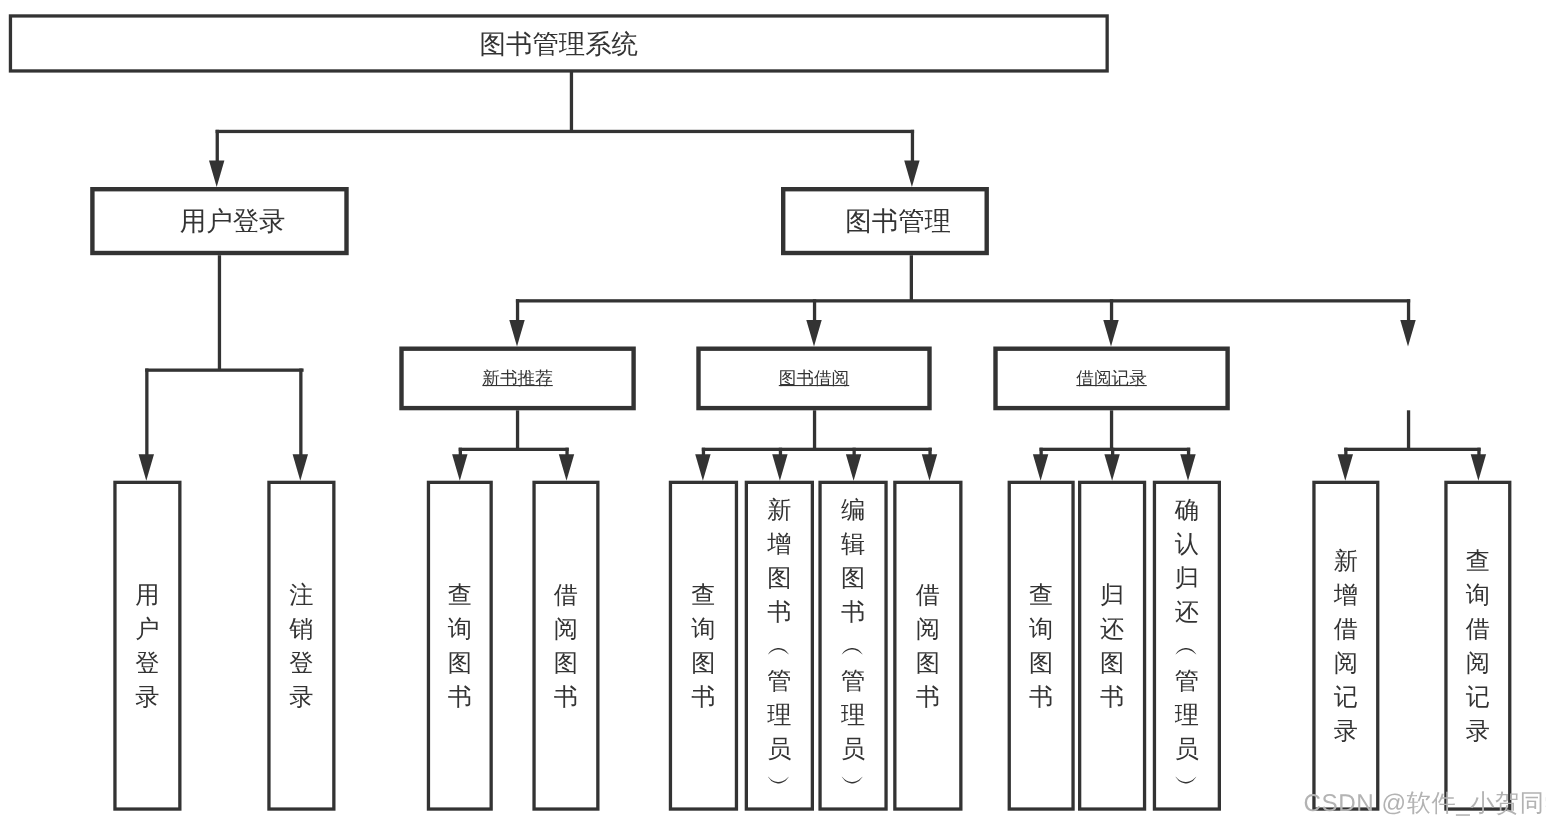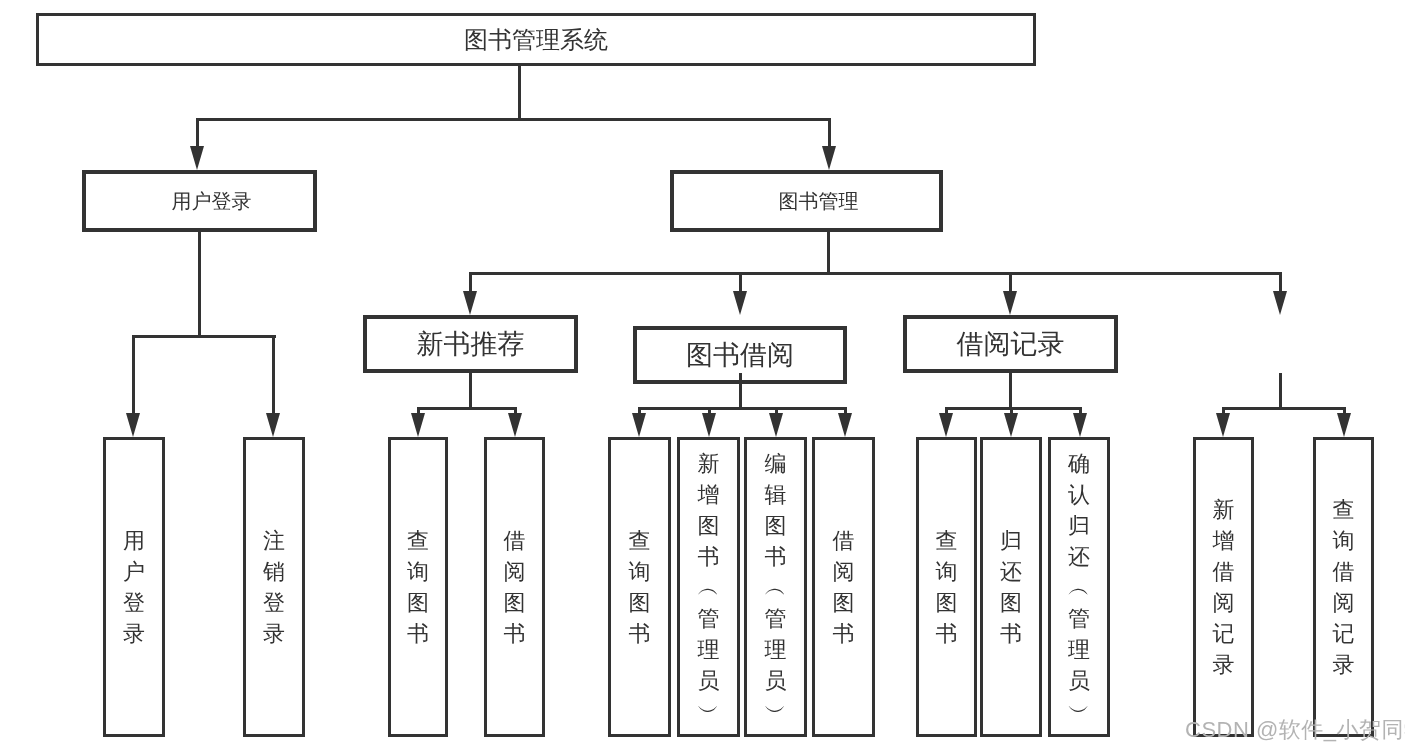--- a/index.html
+++ b/index.html
@@ -5,22 +5,22 @@
   html,body{margin:0;padding:0;background:#fff;}
   #canvas{
     position:relative;width:1405px;height:747px;background:#ffffff;
     font-family:"Liberation Sans","DejaVu Sans",sans-serif;color:#333;overflow:hidden;
   }
   .box{
     position:absolute;border:3px solid #333;background:#fff;box-sizing:border-box;
     display:flex;align-items:center;justify-content:center;color:#333;
   }
   .root{font-size:24px;}
-  .lvl2{border-width:4px;font-size:20px;padding-left:24px;}
-  .lvl3{border-width:4px;font-size:27px;}
+  .lvl2{border-width:4px;font-size:24px;padding-left:24px;}
+  .lvl3{border-width:4px;font-size:16px;text-decoration:underline;}
   .leaf{font-size:22px;}
   .vtext{flex-direction:column;}
   .vtext span{display:block;line-height:31px;text-align:center;}
   .hl,.vl{position:absolute;background:#333;}
   .hl{height:3px;}
   .vl{width:3px;}
   .arr{
     position:absolute;width:0;height:0;
     border-left:7px solid transparent;border-right:7px solid transparent;
     border-top:24px solid #333;
@@ -28,29 +28,29 @@
   .watermark{
     position:absolute;left:1185px;top:715px;font-size:22px;color:#b3b3b3;
     z-index:5;white-space:nowrap;letter-spacing:0.5px;
   }
 </style>
 </head>
 <body>
 
 <div id="canvas">
 
-  <div class="box root" style="left:36px;top:13px;width:1000px;height:53px;">图书管理系统</div>
+  <div class="box root" style="left:8px;top:13px;width:1000px;height:53px;">图书管理系统</div>
 
   <div class="box lvl2" style="left:82px;top:170px;width:235px;height:62px;">用户登录</div>
 
-  <div class="box lvl2" style="left:670px;top:170px;width:273px;height:62px;">图书管理</div>
+  <div class="box lvl2" style="left:710px;top:170px;width:189px;height:62px;">图书管理</div>
 
   <div class="box lvl3" style="left:363px;top:315px;width:215px;height:58px;">新书推荐</div>
 
-  <div class="box lvl3" style="left:633px;top:326px;width:214px;height:58px;">图书借阅</div>
+  <div class="box lvl3" style="left:633px;top:315px;width:214px;height:58px;">图书借阅</div>
 
   <div class="box lvl3" style="left:903px;top:315px;width:215px;height:58px;">借阅记录</div>
 
 
   <div class="box leaf vtext" style="left:103px;top:437px;width:62px;height:300px;">
       <span>用</span>
       <span>户</span>
       <span>登</span>
       <span>录</span>
     </div>

